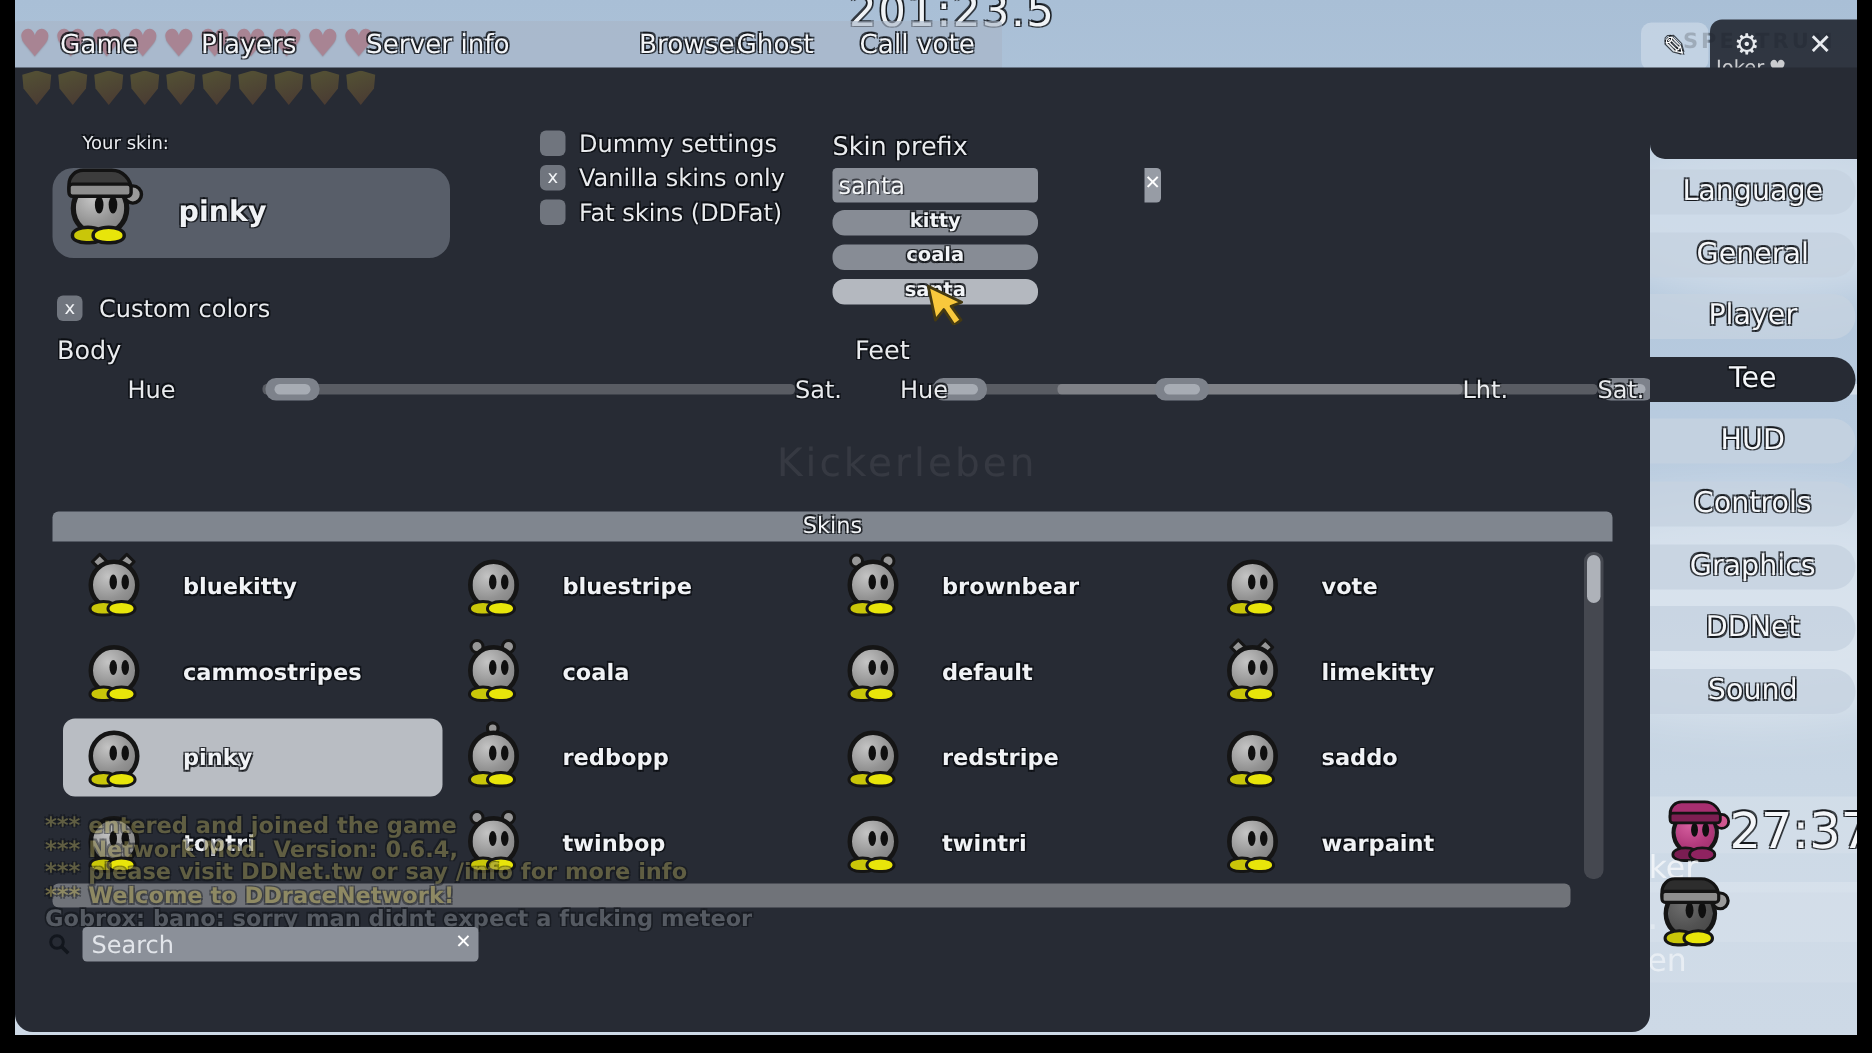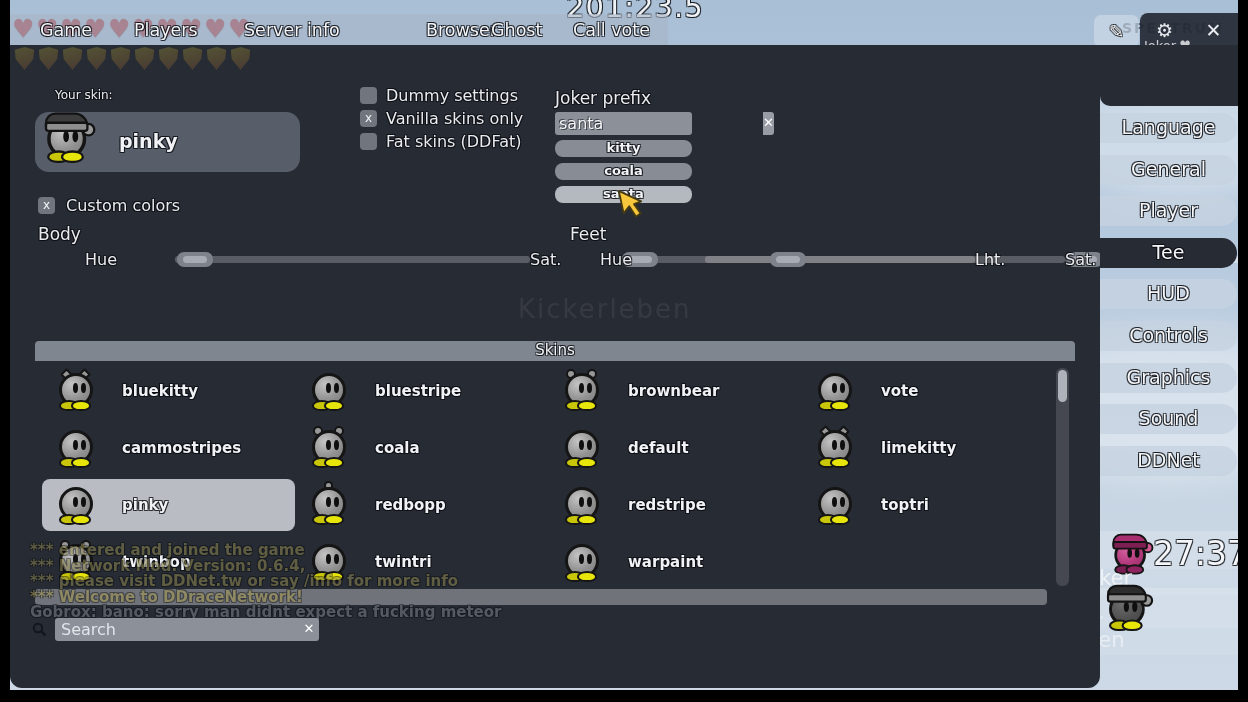--- a/index.html
+++ b/index.html
@@ -254,21 +254,21 @@
           <span class="cbox">x</span>
           <span class="cl ol">Vanilla skins only</span>
         </div>
 
         <div class="cb-row">
           <span class="cbox"></span>
           <span class="cl ol">Fat skins (DDFat)</span>
         </div>
       </div>
 
-    <div class="pc prefix-label label ol">Joker prefix</div>
+    <div class="pc prefix-label label ol">Skin prefix</div>
     <div class="pc prefix-input-wrap">
       <input class="prefix-input" value="santa" style="">
       <span class="prefix-clear">✕</span>
     </div>
     <div class="pc prefix-opts">
 
         <div class="popt ol">kitty</div>
 
         <div class="popt ol">coala</div>
 
@@ -463,20 +463,31 @@
 
             <span class="t-body"></span>
             <span class="t-eye l"></span>
             <span class="t-eye r"></span>
             <span class="t-foot back"></span>
             <span class="t-foot front"></span>
           </div>
           <span class="skin-name ol">redstripe</span>
         </div>
 
+        <div class="skin-cell">
+          <div class="tee plain">
+
+            <span class="t-body"></span>
+            <span class="t-eye l"></span>
+            <span class="t-eye r"></span>
+            <span class="t-foot back"></span>
+            <span class="t-foot front"></span>
+          </div>
+          <span class="skin-name ol">saddo</span>
+        </div>
 
         <div class="skin-cell">
           <div class="tee plain">
 
             <span class="t-body"></span>
             <span class="t-eye l"></span>
             <span class="t-eye r"></span>
             <span class="t-foot back"></span>
             <span class="t-foot front"></span>
           </div>
@@ -558,22 +569,22 @@
         <div class="tab ol">Player</div>
 
         <div class="tab ol active">Tee</div>
 
         <div class="tab ol">HUD</div>
 
         <div class="tab ol">Controls</div>
 
         <div class="tab ol">Graphics</div>
 
+        <div class="tab ol">DDNet</div>
+
         <div class="tab ol">Sound</div>
-
-        <div class="tab ol">DDNet</div>
       </div>
 
     <svg class="cursor" width="30" height="30" viewBox="0 0 26 26" style="transform:rotate(-12deg);">
       <path d="M3 1 L3 21 L9 16 L13 26 L17.5 24 L13.5 15 L20 14 Z" fill="#f8c83c" stroke="#453a12" stroke-width="1.6" stroke-linejoin="round"></path>
     </svg>
   </div>
 </div>
 
 </body></html>

